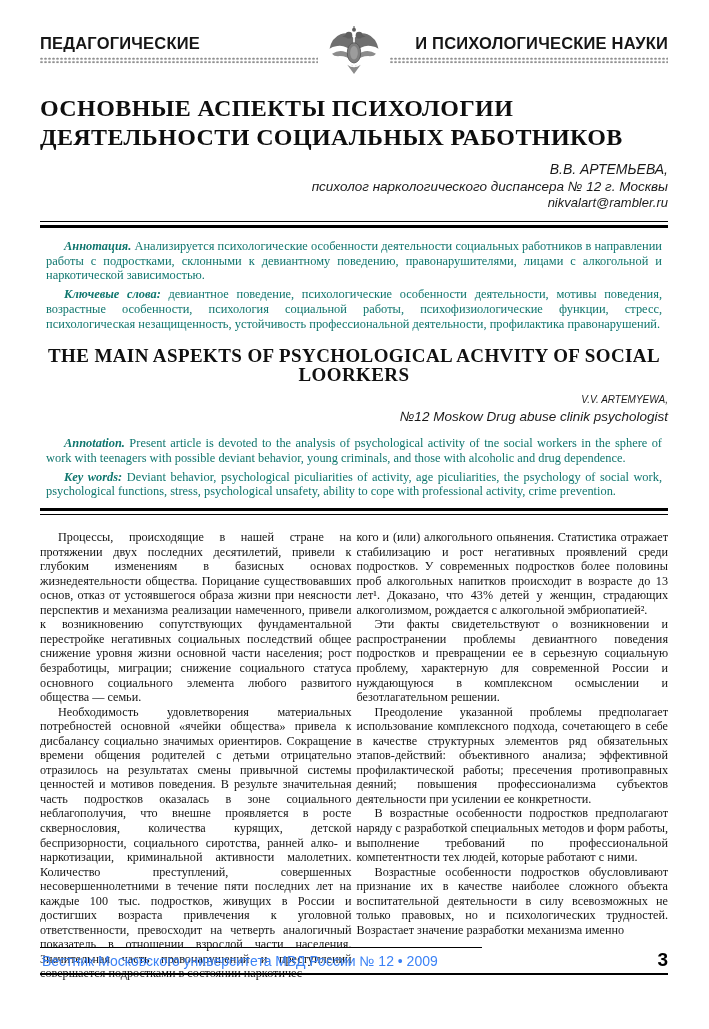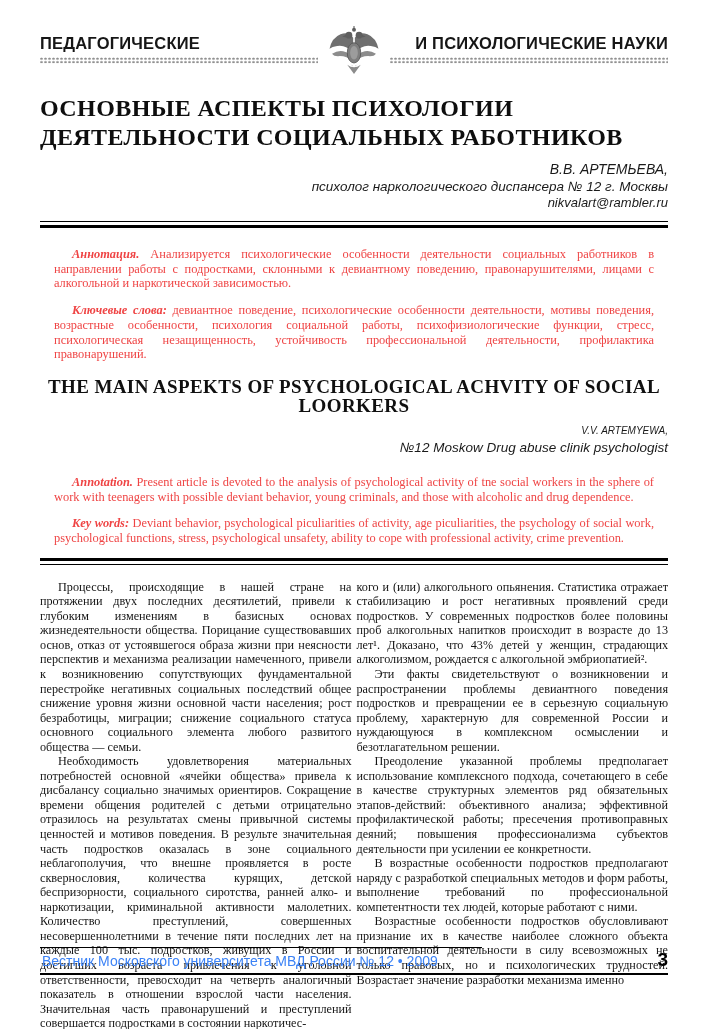--- a/index.html
+++ b/index.html
@@ -38,21 +38,21 @@
     font-family:"Liberation Sans", sans-serif;font-style:italic;color:#1a1a1a;}
   .author-name{font-size:14px;line-height:17px;}
   .author-affil{font-size:13.5px;line-height:17px;}
   .author-email{font-size:13px;line-height:16px;text-align:right;}
   
   .dbl-top{margin-top:10px;border-top:1.5px solid #000;border-bottom:3px solid #000;height:3px;}
   .dbl-bottom{margin-top:9px;border-top:3px solid #000;border-bottom:1.5px solid #000;height:3px;}
   
   .abstract{padding:7px 2px 0 2px;}
   .abstract p{
-    margin:12px;font-size:12.4px;line-height:14.7px;text-align:justify;text-indent:18px;color:#ef4444;
+    margin:4px;font-size:12.4px;line-height:14.7px;text-align:justify;text-indent:18px;color:#0f766e;
   }
   .lead{font-weight:bold;font-style:italic;}
   
   .en-title{
     margin-top:15px;text-align:center;font-weight:bold;font-size:19px;line-height:19px;
     letter-spacing:.4px;color:#101010;
   }
   .en-author{margin-top:7px;text-align:right;
     font-family:"Liberation Sans", sans-serif;font-style:italic;}
   .en-author .author-name{font-size:10px;}

